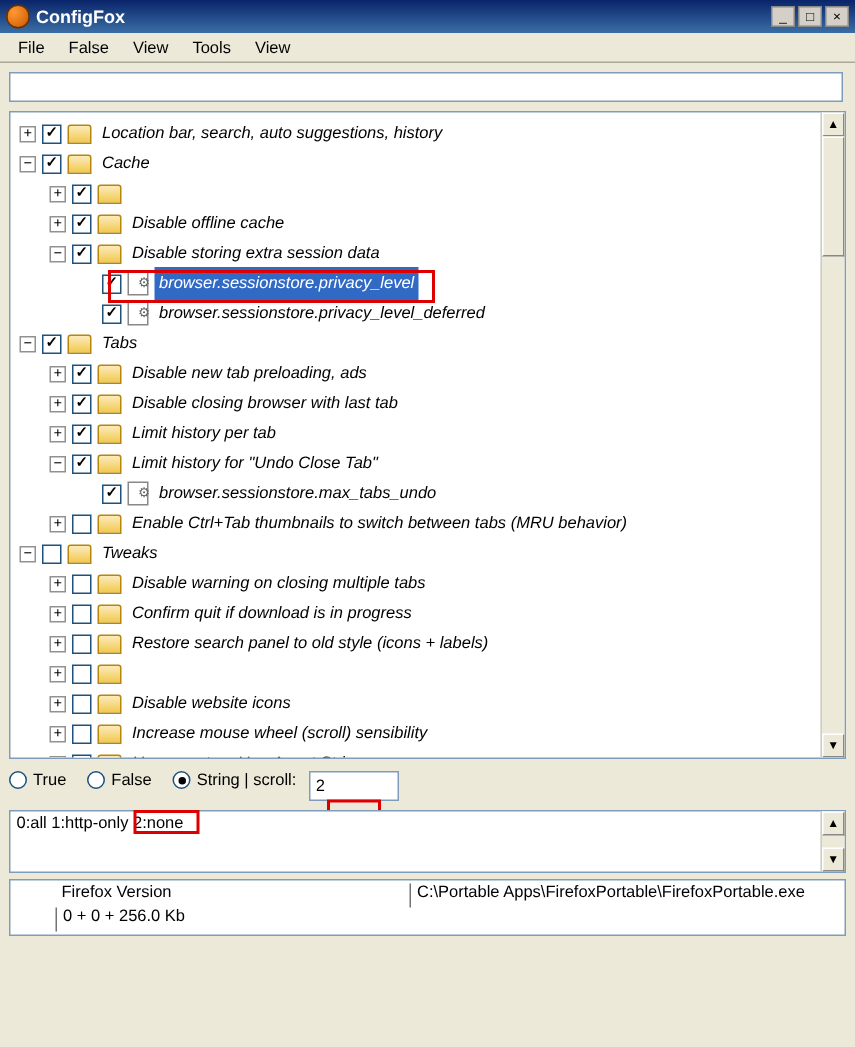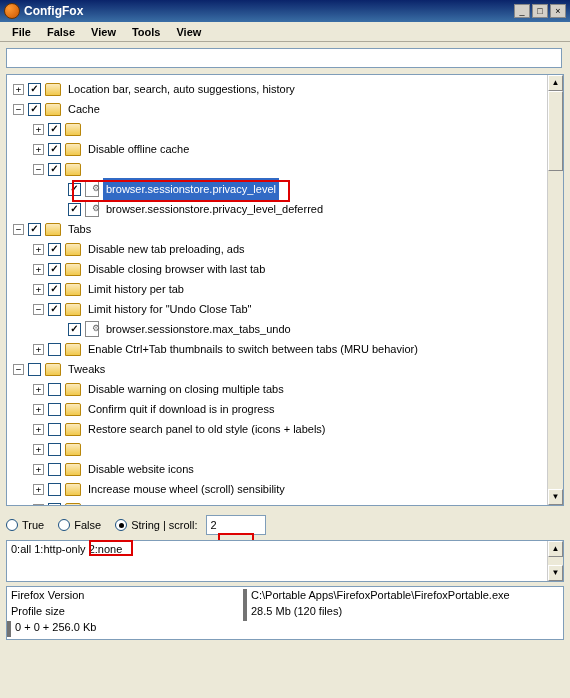--- a/index.html
+++ b/index.html
@@ -3,49 +3,49 @@
 <meta charset="utf-8">
 <style>
 * { box-sizing: border-box; margin: 0; padding: 0; }
 body { font-family: Tahoma, sans-serif; font-size: 11px; background: #ece9d8; width: 570px; height: 698px; overflow: hidden; position: relative; }
 .titlebar { background: linear-gradient(#0a246a,#3a6ea5); color: #fff; height: 22px; display: flex; align-items: center; padding: 0 4px; }
 .titlebar .appicon { width: 16px; height: 16px; background: radial-gradient(circle at 30% 30%, #ff9933, #cc5500); border-radius: 50%; margin-right: 4px; border:1px solid #663300; }
 .titlebar .title { flex: 1; font-weight: bold; font-size: 12px; }
 .winbtns { display: flex; gap: 2px; }
 .winbtn { width: 16px; height: 14px; background: #d4d0c8; border: 1px solid #888; font-size: 9px; line-height: 12px; text-align: center; font-family: Arial; cursor: pointer; color:#000; }
 .menubar { background: #ece9d8; height: 20px; display: flex; align-items: center; padding: 0 4px; border-bottom: 1px solid #aca899; }
-.menubar span { padding: 2px 8px; cursor: pointer; font-weight: bold; }
+.menubar span { padding: 2px 8px; cursor: pointer; }
 .toolbar-input { margin: 6px; }
 .toolbar-input input { width: 556px; height: 20px; border: 1px solid #7f9db9; background: #fff; padding: 0 4px; font-size: 11px; }
 .tree-panel { margin: 0 6px; background: #fff; border: 1px solid #7f9db9; height: 432px; overflow: hidden; position: relative; }
 .tree { padding: 4px 2px; line-height: 20px; }
 .row { display: flex; align-items: center; height: 20px; white-space: nowrap; }
 .exp { width: 11px; height: 11px; border: 1px solid #919191; background: #fff; color: #000; font-size: 9px; line-height: 9px; text-align: center; margin-right: 4px; cursor: pointer; font-family: monospace; }
 .exp.blank { border: none; background: transparent; }
 .chk { width: 13px; height: 13px; border: 1px solid #1c5180; background: #fff; margin-right: 4px; display: flex; align-items: center; justify-content: center; font-size: 10px; line-height: 10px; cursor: pointer; color:#000; font-weight:bold; }
 .folder { width: 16px; height: 13px; background: linear-gradient(#fceabb,#f1c94d); border: 1px solid #b8860b; border-radius: 2px 2px 0 0; margin-right: 4px; position:relative; }
 .page { width: 14px; height: 16px; background: #fff; border: 1px solid #888; margin-right: 4px; position: relative; }
 .page::before { content:"⚙"; position:absolute; font-size:9px; right:-2px; bottom:-2px; color:#666; }
-.label { padding: 1px 3px; }
+.label { padding: 1px 3px; font-style: italic; }
 .label.sel { background: #316ac5; color: #fff; }
 .indent { display:inline-block; }
 .hl-red { border: 2px solid #d00; position: absolute; pointer-events: none; }
 .scroll-v { position: absolute; right: 0; top: 0; bottom: 0; width: 16px; background: #ece9d8; border-left: 1px solid #ccc; }
 .scroll-btn { height: 16px; background: #ece9d8; border: 1px solid #fff; border-right-color:#888; border-bottom-color:#888; text-align: center; font-size: 8px; line-height: 14px; cursor: pointer; }
 .scroll-thumb { position: absolute; top: 16px; height: 80px; left: 0; right: 0; background: #ece9d8; border: 1px solid #fff; border-right-color:#888; border-bottom-color:#888; }
-.radio-row { margin: 8px 6px 4px; display: flex; align-items: center; gap: 4px; height: 22px; }
+.radio-row { margin: 8px 6px 4px; display: flex; align-items: flex-start; gap: 4px; height: 22px; }
 .radio { width: 12px; height: 12px; border: 1px solid #1c5180; border-radius: 50%; background: #fff; display: inline-flex; align-items: center; justify-content: center; cursor: pointer; }
 .radio.on::after { content:""; width:5px; height:5px; background:#000; border-radius:50%; }
 .rlabel { margin-right: 10px; }
 .num-input { width: 60px; height: 20px; border: 1px solid #7f9db9; background:#fff; padding: 0 4px; font-size: 11px; margin-left: 4px; }
 .desc-panel { margin: 4px 6px; background:#fff; border:1px solid #7f9db9; height: 42px; position:relative; padding: 2px 4px; }
 .info-panel { margin: 4px 6px; background:#fff; border:1px solid #7f9db9; padding: 2px 0; }
-.info-row { display:flex; height: 16px; }
+.info-row { display:flex; height: 16px; margin-left: 30px; }
 .info-k { width: 236px; padding-left: 4px; }
-.info-v { flex:1; padding-left: 4px; border-left: 4px solid #737373; }
+.info-v { flex:1; padding-left: 4px; border-left: 1px solid #737373; }
 </style>
 </head>
 <body>
 
 <div class="titlebar">
   <div class="appicon"></div>
   <div class="title">ConfigFox</div>
   <div class="winbtns">
     <div class="winbtn">_</div>
     <div class="winbtn">□</div>
@@ -92,20 +92,21 @@
         <span class="exp">+</span>
         <span class="chk">✓</span>
         <span class="folder"></span>
         <span class="label">Disable offline cache</span>
       </div>
     <div class="row">
         <span class="indent" style="width:24px"></span>
         <span class="exp">−</span>
         <span class="chk">✓</span>
         <span class="folder"></span>
+        <span class="label">Disable storing extra session data</span>
       </div>
     <div class="row">
         <span class="indent" style="width:44px"></span>
         <span class="exp blank"></span>
         <span class="chk">✓</span>
         <span class="page"></span>
         <span class="label sel">browser.sessionstore.privacy_level</span>
       </div>
     <div class="row">
         <span class="indent" style="width:44px"></span>
@@ -246,19 +247,15 @@
     <div class="scroll-btn" style="position:absolute;bottom:0;left:0;right:0">▼</div>
   </div>
 </div>
 
 <div class="info-panel">
   <div class="info-row">
       <div class="info-k">Firefox Version</div>
       <div class="info-v">C:\Portable Apps\FirefoxPortable\FirefoxPortable.exe</div>
     </div>
   <div class="info-row">
-      <div class="info-k">Profile size</div>
-      <div class="info-v">28.5 Mb (120 files)</div>
-    </div>
-  <div class="info-row">
       <div class="info-v">0 + 0 + 256.0 Kb</div>
     </div>
 </div>
 
 </body></html>

